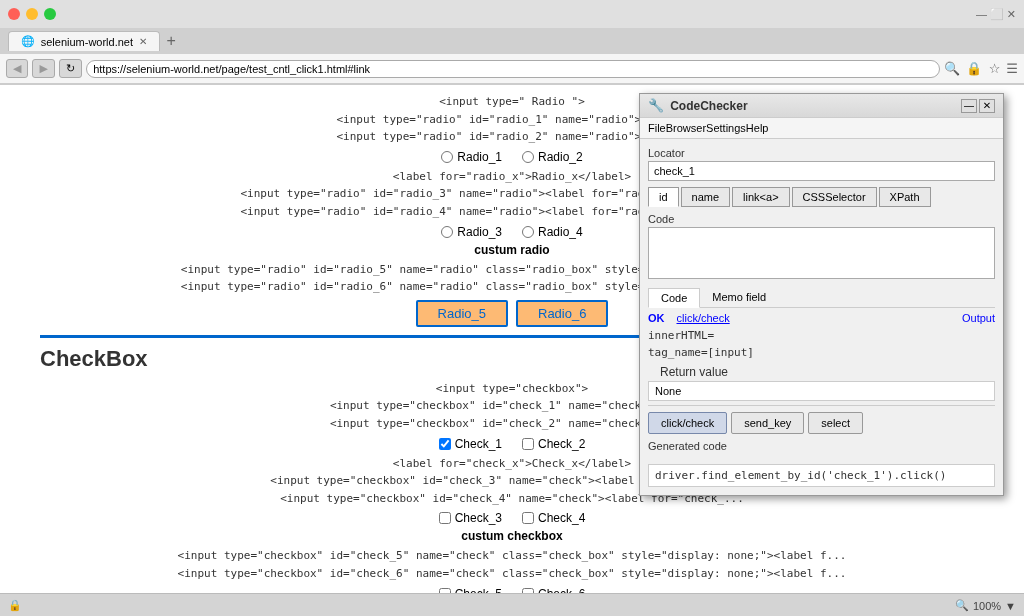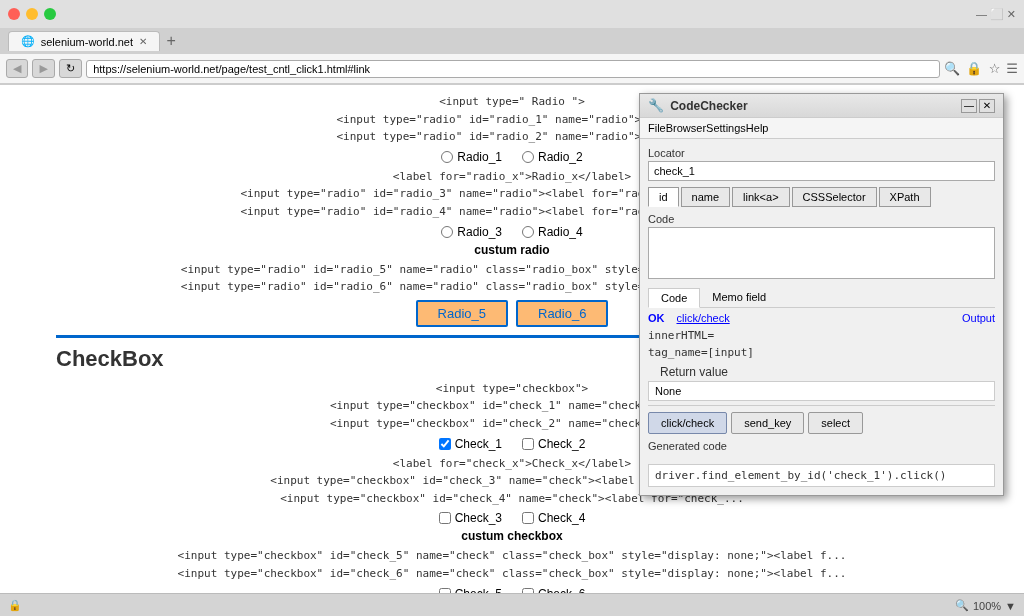--- a/index.html
+++ b/index.html
@@ -16,36 +16,36 @@
     .title-bar-right { display: flex; gap: 8px; font-size: 11px; color: #666; }
     
     .tab-bar { display: flex; align-items: center; background: #d0d0d0; padding: 0 8px; height: 26px; }
     .tab { background: #f5f5f5; border: 1px solid #bbb; border-bottom: none; padding: 3px 12px; font-size: 11px; display: flex; align-items: center; gap: 6px; border-radius: 4px 4px 0 0; }
     .tab-close { font-size: 10px; color: #666; cursor: pointer; }
     
     .nav-bar { background: #f5f5f5; border-bottom: 1px solid #ccc; display: flex; align-items: center; padding: 3px 6px; gap: 4px; height: 30px; }
     .nav-btn { background: #d8d8d8; border: 1px solid #aaa; border-radius: 3px; padding: 2px 6px; font-size: 11px; cursor: pointer; }
     .nav-btn.back { color: #999; }
     .nav-btn.forward { color: #999; }
-    .url-bar { flex: 1; border: 1px solid #aaa; border-radius: 3px; padding: 2px 6px; font-size: 11px; background: white; }
+    .url-bar { flex: 1; border: 1px solid #aaa; border-radius: 9px; padding: 2px 6px; font-size: 11px; background: white; }
     .nav-icons { display: flex; gap: 6px; color: #666; font-size: 13px; }
 
     
     .page-content { background: white; height: calc(616px - 84px - 24px); overflow: hidden; position: relative; padding: 8px 0; }
 
     .content-area { text-align: center; padding: 0 20px; }
     .code-line { color: #333; font-size: 11px; line-height: 1.6; font-family: monospace; }
     .radio-group { display: flex; align-items: center; justify-content: center; gap: 20px; margin: 4px 0; font-size: 12px; }
     .radio-item { display: flex; align-items: center; gap: 4px; }
     .custom-section { font-size: 12px; font-weight: bold; margin: 4px 0; }
     
     .radio-btn-group { display: flex; gap: 8px; justify-content: center; margin: 4px 0; }
     .styled-radio-btn { border: 2px solid #0066cc; color: #0066cc; background: #fdba74; padding: 4px 20px; font-size: 13px; cursor: pointer; border-radius: 2px; }
     
-    .checkbox-section { border-top: 3px solid #0066cc; margin: 8px 36px; padding-top: 8px; text-align: left; }
+    .checkbox-section { border-top: 3px solid #0066cc; margin: 8px 20px; padding-top: 8px; text-align: left; }
     .checkbox-section h2 { font-size: 22px; font-weight: bold; color: #333; margin-bottom: 8px; }
     
     .checkbox-group { display: flex; align-items: center; justify-content: center; gap: 20px; margin: 4px 0; font-size: 12px; }
     .checkbox-item { display: flex; align-items: center; gap: 4px; }
 
     
     .dialog-overlay { position: absolute; top: 0; left: 0; right: 0; bottom: 0; pointer-events: none; }
     .dialog { position: absolute; top: 8px; right: 20px; width: 365px; background: #f0f0f0; border: 1px solid #999; box-shadow: 3px 3px 8px rgba(0,0,0,0.4); pointer-events: all; }
     .dialog-title-bar { background: linear-gradient(to bottom, #e8e8e8, #d8d8d8); padding: 4px 8px; display: flex; align-items: center; justify-content: space-between; border-bottom: 1px solid #ccc; }
     .dialog-title { font-size: 12px; font-weight: bold; color: #333; display: flex; align-items: center; gap: 6px; }

